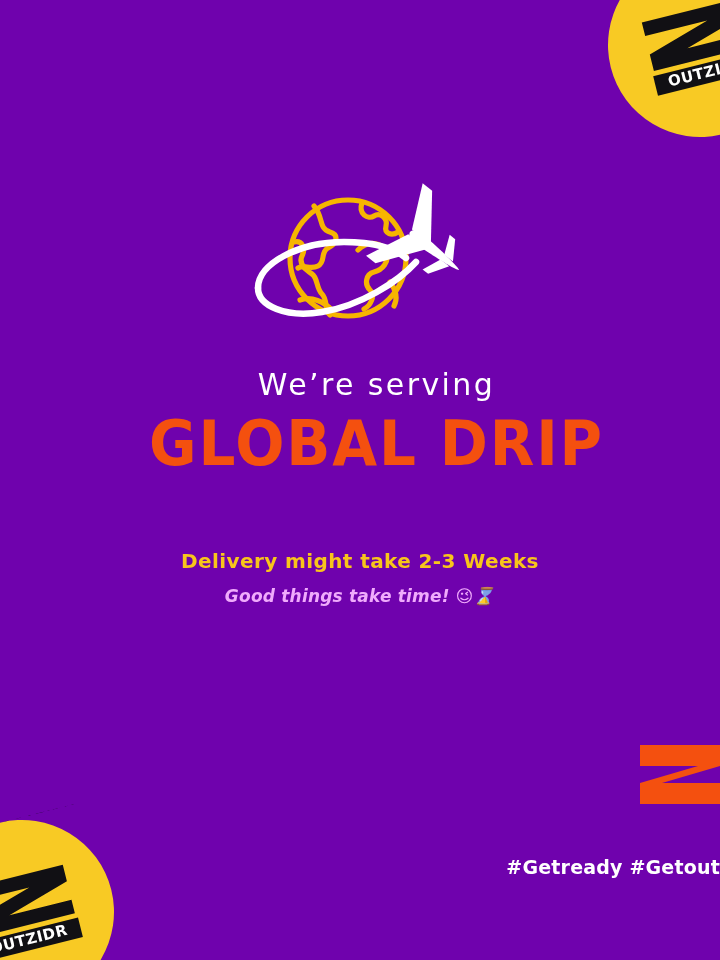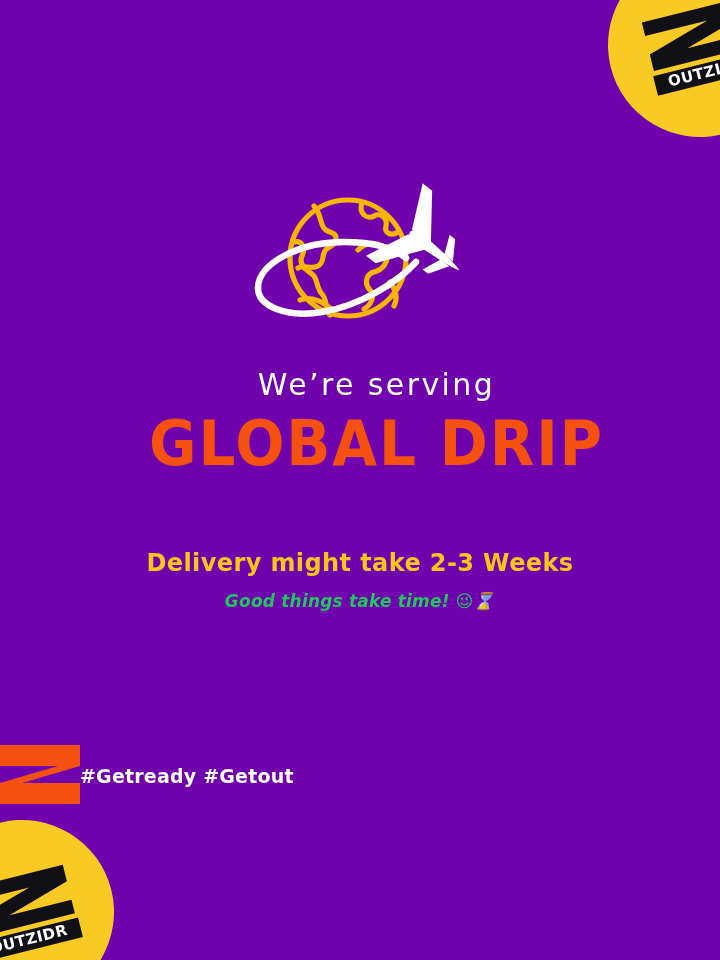--- a/index.html
+++ b/index.html
@@ -95,43 +95,44 @@
 
   
   .delivery {
     position:absolute;
     left:0; right:0;
     top:548px;
     text-align:center;
   }
   .delivery-main {
     color:#F8C51B;
-    font-size:24px;
+    font-size:20px;
     font-weight:bold;
     letter-spacing:0.4px;
     line-height:1.3;
     text-align:center;
   }
   .delivery-sub {
-    color:#22c55e;
+    color:#f0abfc;
     font-size:17px;
     font-weight:bold;
     font-style:italic;
     letter-spacing:0.2px;
     margin-top:12px;
   }
 
   
   .footer {
     position:absolute;
     left:0; right:0;
     top:745px;
     display:flex;
-    flex-direction:row;
-    align-items:flex-start;
+    flex-direction:column;
+    align-items:flex-end;
+    gap:32px;
   }
   .footer-z { width:80px; height:59px; display:block; }
   .footer-tags {
     color:#ffffff;
     font-size:19px;
     font-weight:bold;
     letter-spacing:0.2px;
     margin-top:20px;
   }
 </style>

